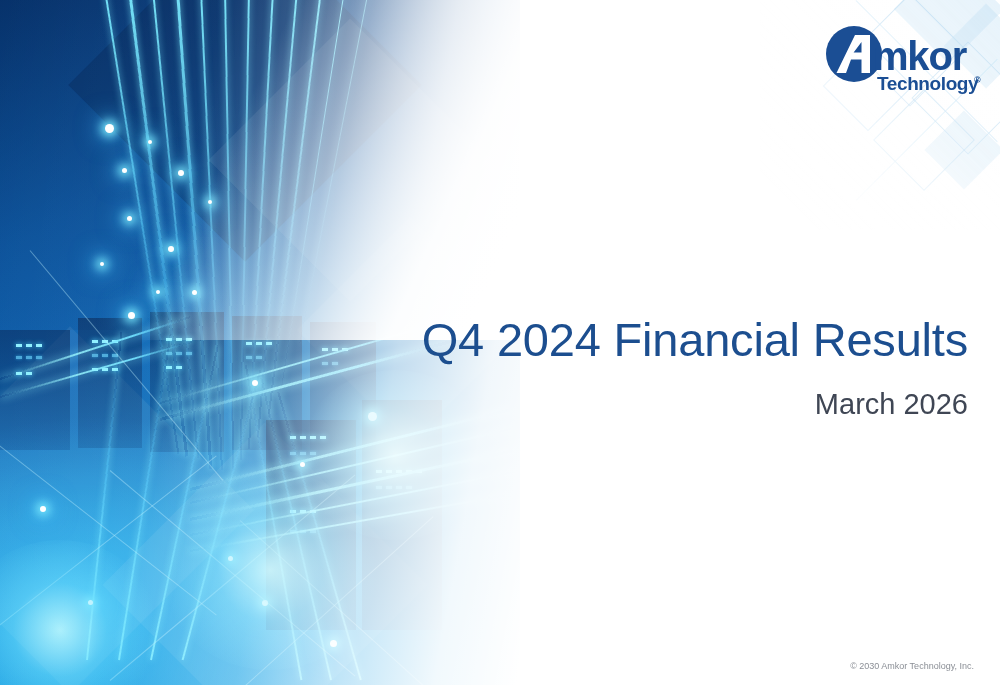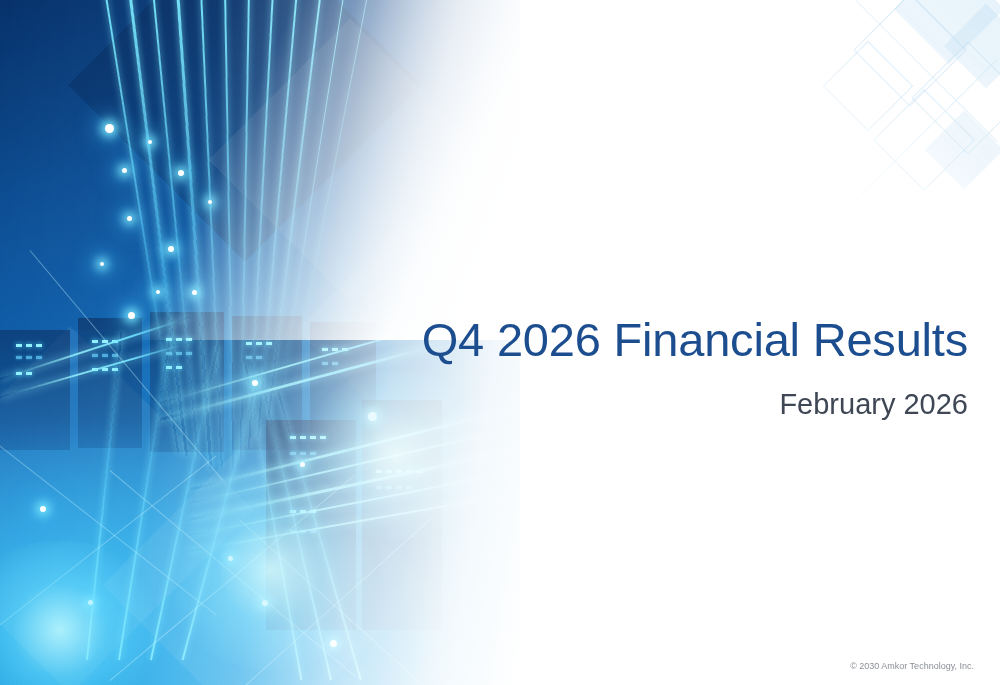--- a/index.html
+++ b/index.html
@@ -418,20 +418,35 @@
     <div class="dia" style="left:168px; top:58px;  width:78px; height:78px;"></div>
     <div class="fill" style="left:196px; top:16px;  width:60px; height:60px;"></div>
     <div class="dia" style="left:128px; top:104px; width:70px; height:70px;"></div>
     <div class="fill" style="left:176px; top:122px; width:56px; height:56px;"></div>
     <div class="dia" style="left:76px;  top:54px;  width:62px; height:62px;"></div>
     <div class="xline" style="left:96px; top:0px;   width:200px; background:rgba(190,225,245,0.7); transform: rotate(45deg);"></div>
     <div class="xline" style="left:96px; top:200px; width:200px; background:rgba(190,225,245,0.7); transform: rotate(-45deg);"></div>
     <div class="corner-fade"></div>
   </div>
 
-
-  <h1 class="title">Q4 2026 Financial Results</h1>
-
-  <div class="subtitle">February 2026</div>
+  <div class="logo">
+    <svg width="160" height="70" viewBox="0 0 160 70" xmlns="http://www.w3.org/2000/svg" role="img" aria-label="Amkor Technology">
+
+      <circle cx="30" cy="28" r="28" fill="#1b4e94"></circle>
+
+      <path d="M31 9 L46 9 L46 47 L37.5 47 L37.5 33.5 L27 33.5 L22 47 L12.5 47 Z
+               M29.6 26.5 L37.5 26.5 L37.5 16 Z" fill="#ffffff"></path>
+
+      <text x="49" y="44" font-family="'Liberation Sans', sans-serif" font-size="40" font-weight="bold" fill="#1b4e94" letter-spacing="-1.2">mkor</text>
+
+      <text x="53" y="64" font-family="'Liberation Sans', sans-serif" font-size="19" font-weight="bold" fill="#1b4e94" letter-spacing="-0.4">Technology</text>
+
+      <text x="150" y="57" font-family="'Liberation Sans', sans-serif" font-size="9" font-weight="bold" fill="#1b4e94">®</text>
+    </svg>
+  </div>
+
+  <h1 class="title">Q4 2024 Financial Results</h1>
+
+  <div class="subtitle">March 2026</div>
 
   <div class="footer">© 2030 Amkor Technology, Inc.</div>
 
 </div>
 
 </body></html>

